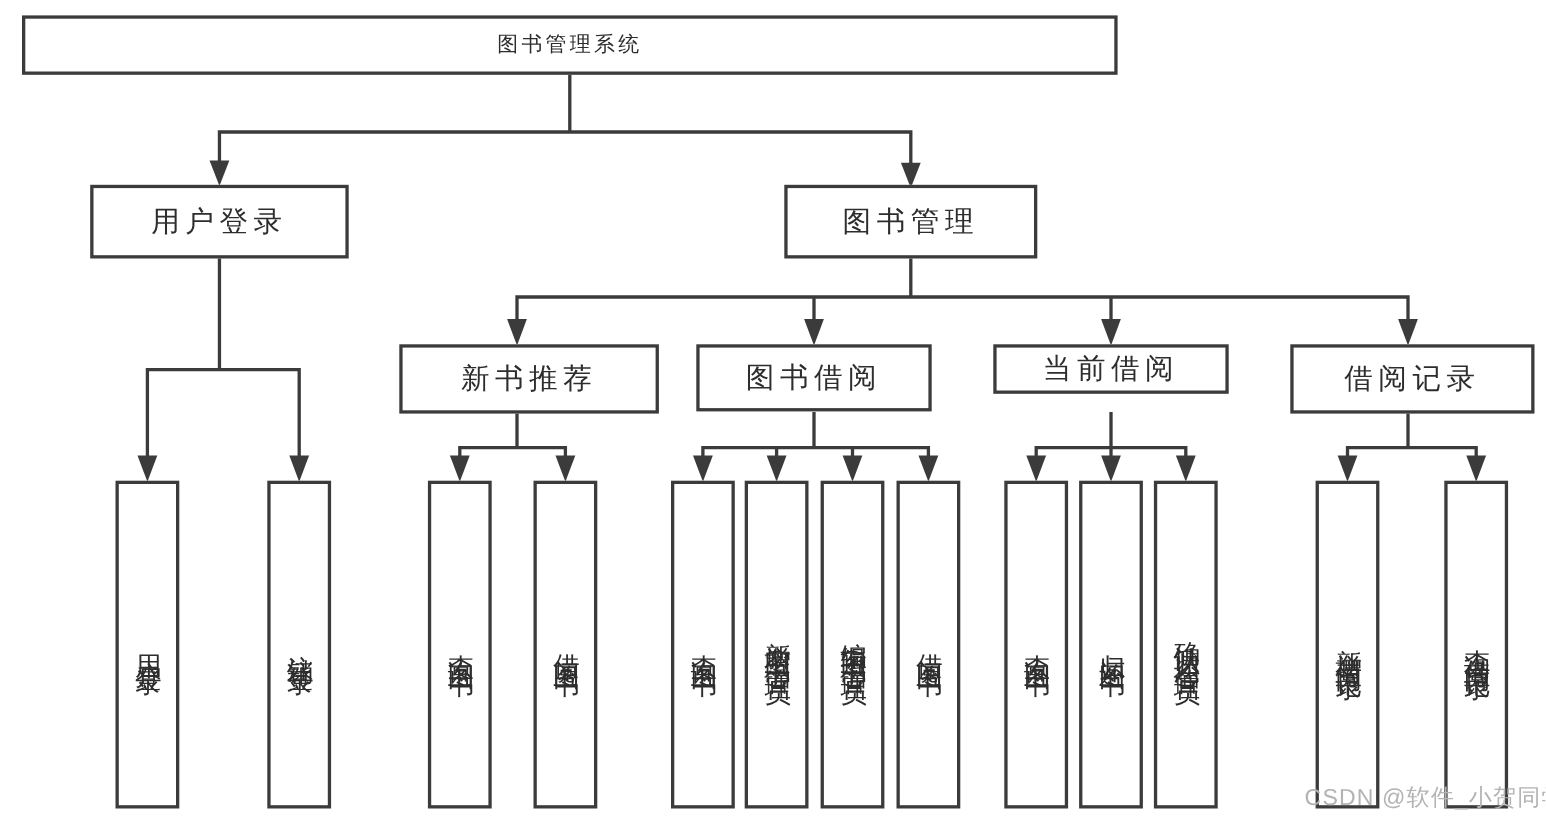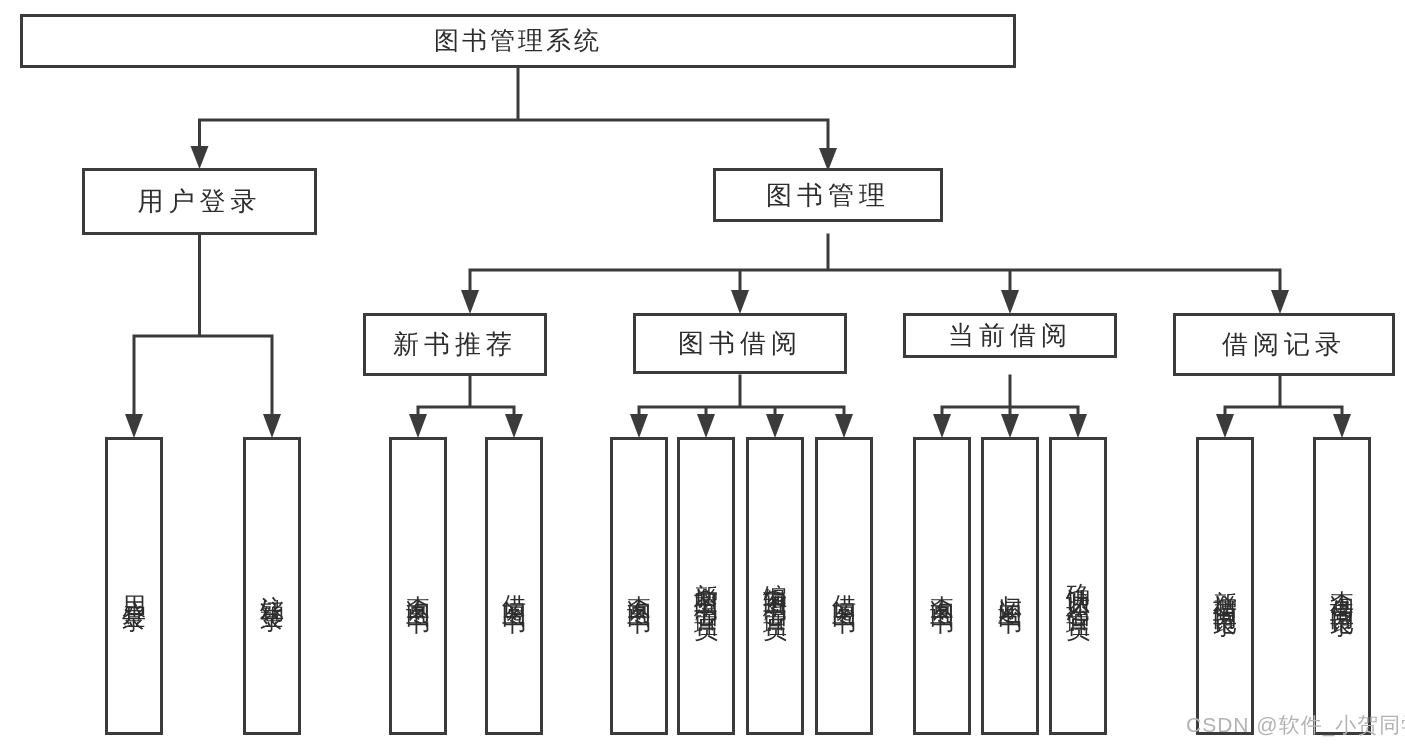--- a/index.html
+++ b/index.html
@@ -27,21 +27,21 @@
     display:flex;align-items:center;justify-content:center;
     z-index:2;
   }
   .node .lbl{
     color:var(--ink);
     font-size:26px;
     letter-spacing:5px;
     white-space:nowrap;
     line-height:1.1;
   }
-  .node.root .lbl{font-size:25px;letter-spacing:3px;}
+  .node.root .lbl{font-size:19px;letter-spacing:3px;}
   .node.leaf .lbl{
     writing-mode:vertical-rl;
     text-orientation:mixed;
     font-size:24px;
     letter-spacing:5px;
     white-space:normal;
     line-height:1;
   }
   .watermark{
     position:absolute;
@@ -90,25 +90,25 @@
     </g>
   </svg>
 
   <div class="node root" style="left:20px;top:14px;width:996px;height:54px">
     <span class="lbl">图书管理系统</span>
   </div>
 
   <div class="node" style="left:82px;top:168px;width:235px;height:67px">
     <span class="lbl">用户登录</span>
   </div>
-  <div class="node" style="left:713px;top:168px;width:230px;height:54px">
+  <div class="node" style="left:713px;top:168px;width:230px;height:67px">
     <span class="lbl">图书管理</span>
   </div>
 
-  <div class="node" style="left:363px;top:313px;width:184px;height:63px">
+  <div class="node" style="left:363px;top:313px;width:236px;height:63px">
     <span class="lbl">新书推荐</span>
   </div>
   <div class="node" style="left:633px;top:313px;width:214px;height:61px">
     <span class="lbl">图书借阅</span>
   </div>
   <div class="node" style="left:903px;top:313px;width:214px;height:45px">
     <span class="lbl">当前借阅</span>
   </div>
   <div class="node" style="left:1173px;top:313px;width:222px;height:63px">
     <span class="lbl">借阅记录</span>

